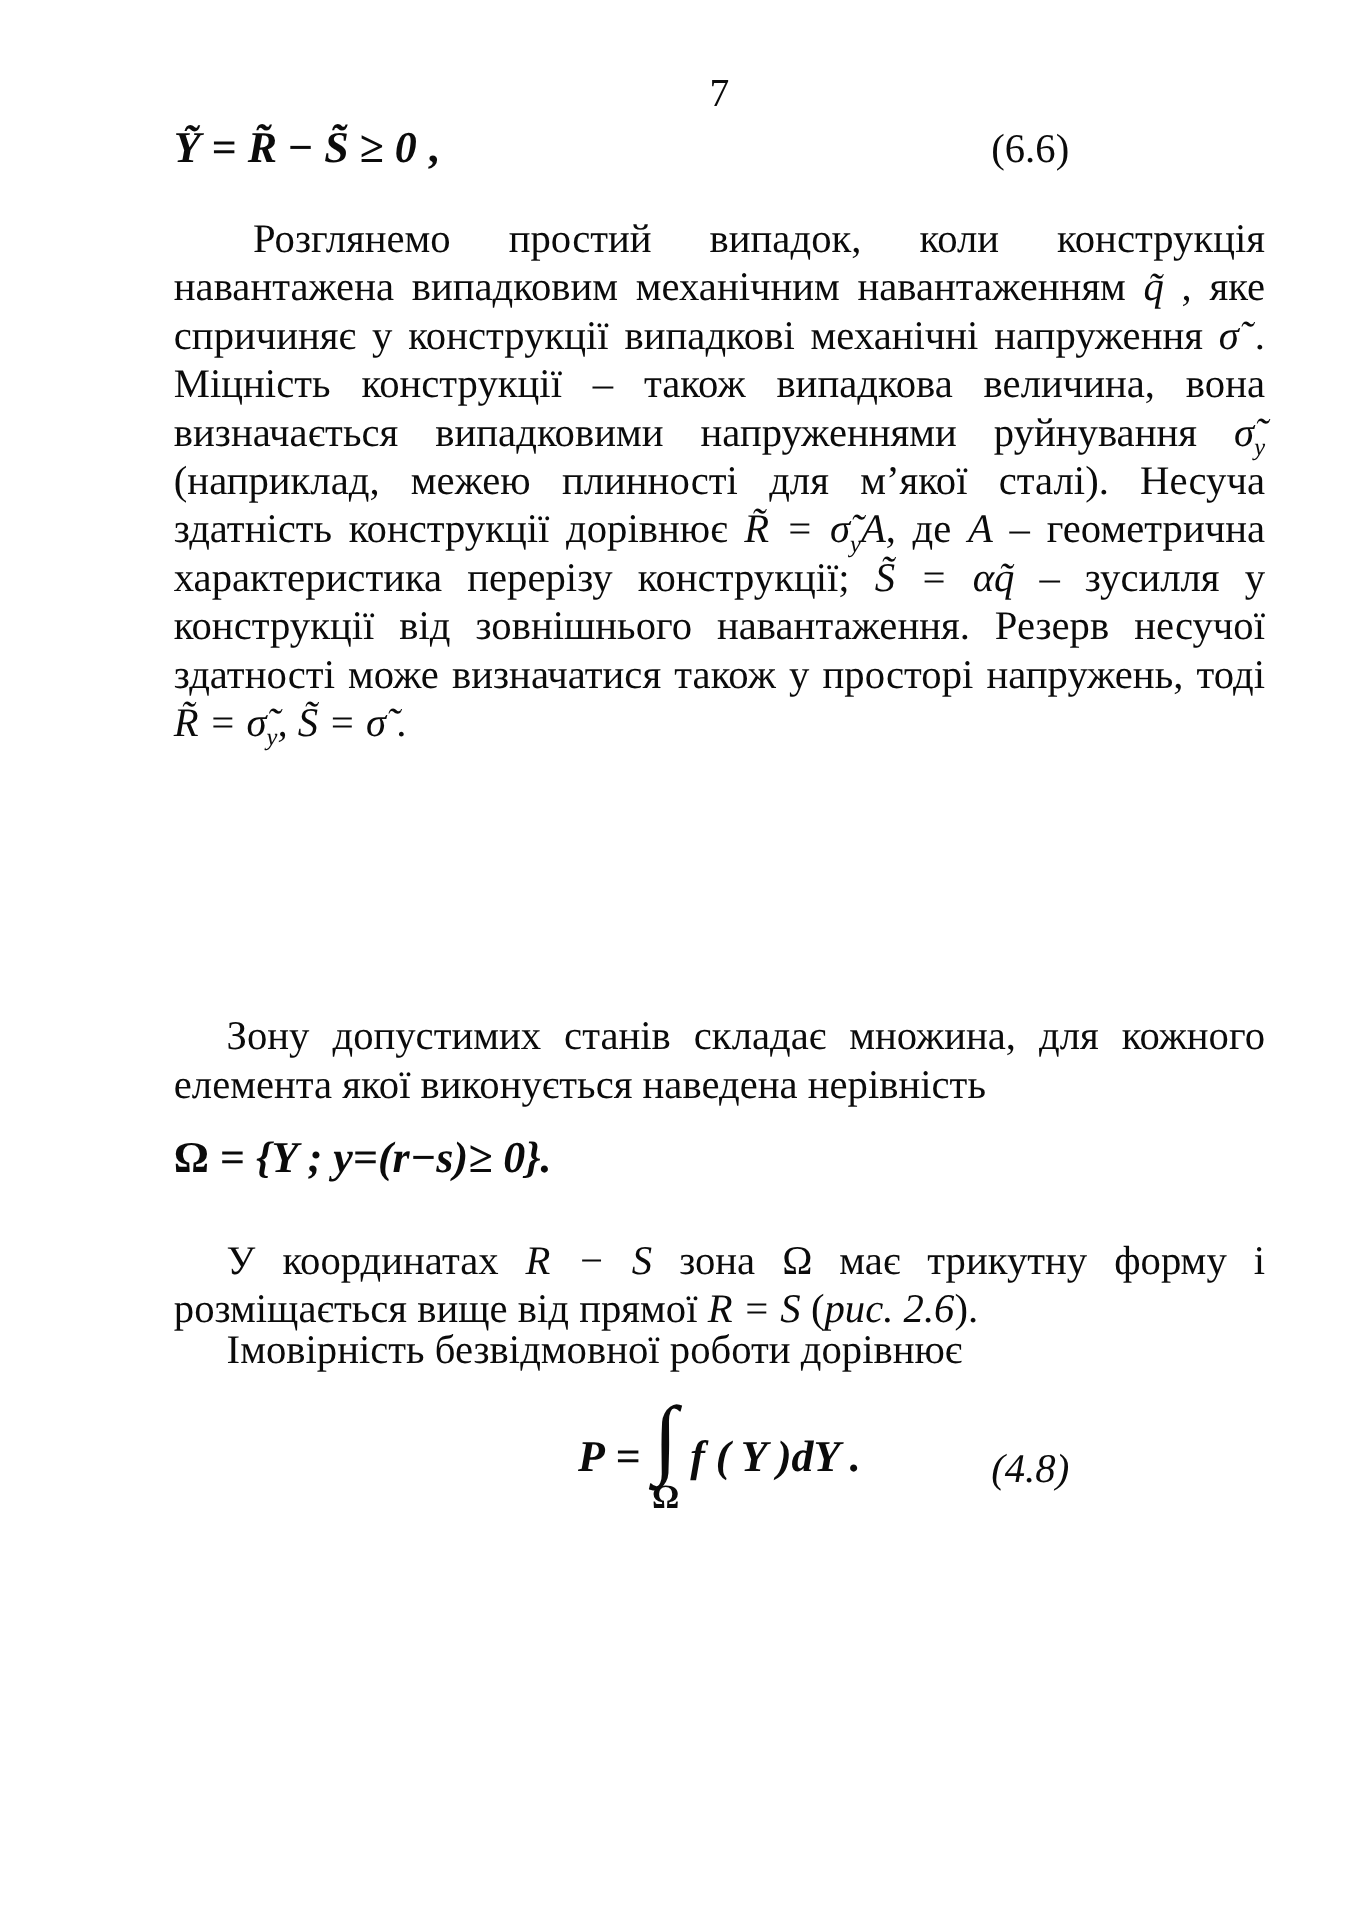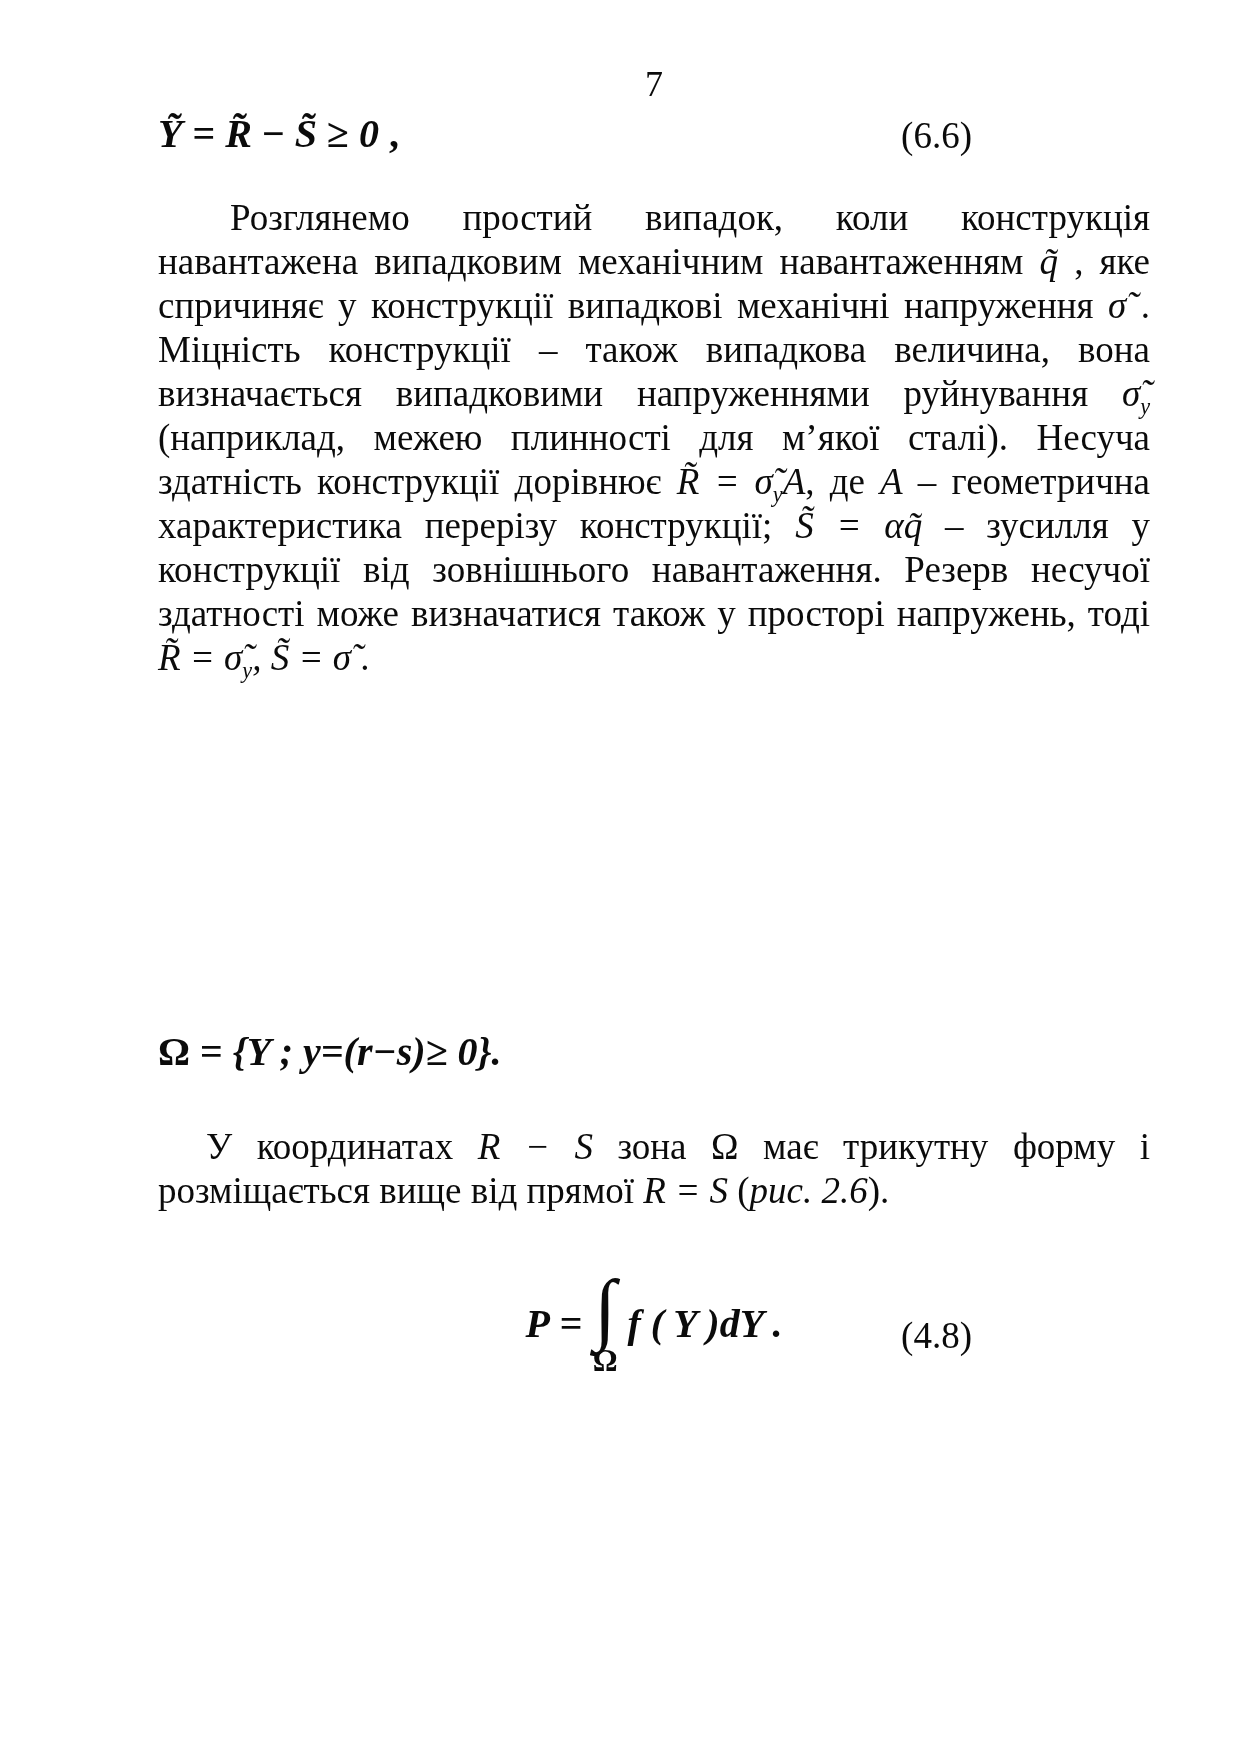--- a/index.html
+++ b/index.html
@@ -29,45 +29,47 @@
   }
   .eq-body{text-align:left;font-weight:bold;}
   .eq-label{
     position:absolute;right:178px;top:6px;
     font-size:37px;line-height:44px;font-style:normal;
   }
   .int-row{display:flex;justify-content:center;align-items:center;gap:10px;}
   .int-wrap{display:inline-flex;flex-direction:column;align-items:center;}
   .int-glyph{font-size:80px;line-height:72px;}
   .int-under{font-size:31px;line-height:30px;margin-top:2px;}
-  .eq48 .eq-label{top:42px;}
+  .eq48 .eq-label{top:42px;font-style:italic;}
 </style>
 </head>
 <body>
 
 <div class="page">
 
   <div class="pagenum">7</div>
 
   <div class="eq-block" style="top:108px">
     <div class="eq-body"><span class="mi">Ỹ</span> = <span class="mi">R̃</span> − <span class="mi">S̃</span> ≥ <span class="mi">0</span> ,</div>
     <div class="eq-label">(6.6)</div>
   </div>
 
   <p class="para indent-lg" style="top:196px">Розглянемо простий випадок, коли конструкція навантажена випадковим механічним навантаженням <span class="mi">q̃</span> , яке спричиняє у конструкції випадкові механічні напруження <span class="mi">σ̃</span> . Міцність конструкції – також випадкова величина, вона визначається випадковими напруженнями руйнування <span class="mi">σ̃<sub>y</sub></span> (наприклад, межею плинності для м’якої сталі). Несуча здатність конструкції дорівнює <span class="mi">R̃ = σ̃<sub>y</sub></span><span class="mi">A</span>, де <span class="mi">A</span> – геометрична характеристика перерізу конструкції; <span class="mi">S̃ = αq̃</span> – зусилля у конструкції від зовнішнього навантаження. Резерв несучої здатності може визначатися також у просторі напружень, тоді <span class="mi">R̃ = σ̃<sub>y</sub></span><span class="mi">, S̃ = σ̃</span> .</p>
 
 
 
+  <p class="para indent-sm" style="top:921px">Зону допустимих станів складає множина, для кожного елемента якої виконується наведена нерівність</p>
 
   <div class="eq-block" style="top:1026px">
     <div class="eq-body">Ω = <span class="mi">{Y ; y=(r−s)≥ 0}.</span></div>
   </div>
 
   <p class="para indent-sm" style="top:1125px">У координатах <span class="mi">R − S</span> зона Ω має трикутну форму і розміщається вище від прямої <span class="mi">R = S</span> (<span class="mi">рис. 2.6</span>).</p>
 
+  <p class="para indent-sm" style="top:1206px">Імовірність безвідмовної роботи дорівнює</p>
 
   <div class="eq-block eq48" style="top:1272px">
     <div class="eq-body int-row">
       <span class="mi">P</span>
       <span> = </span>
       <span class="int-wrap">
         <span class="int-glyph">∫</span>
         <span class="int-under">Ω</span>
       </span>
       <span class="mi">f ( Y )dY .</span>

